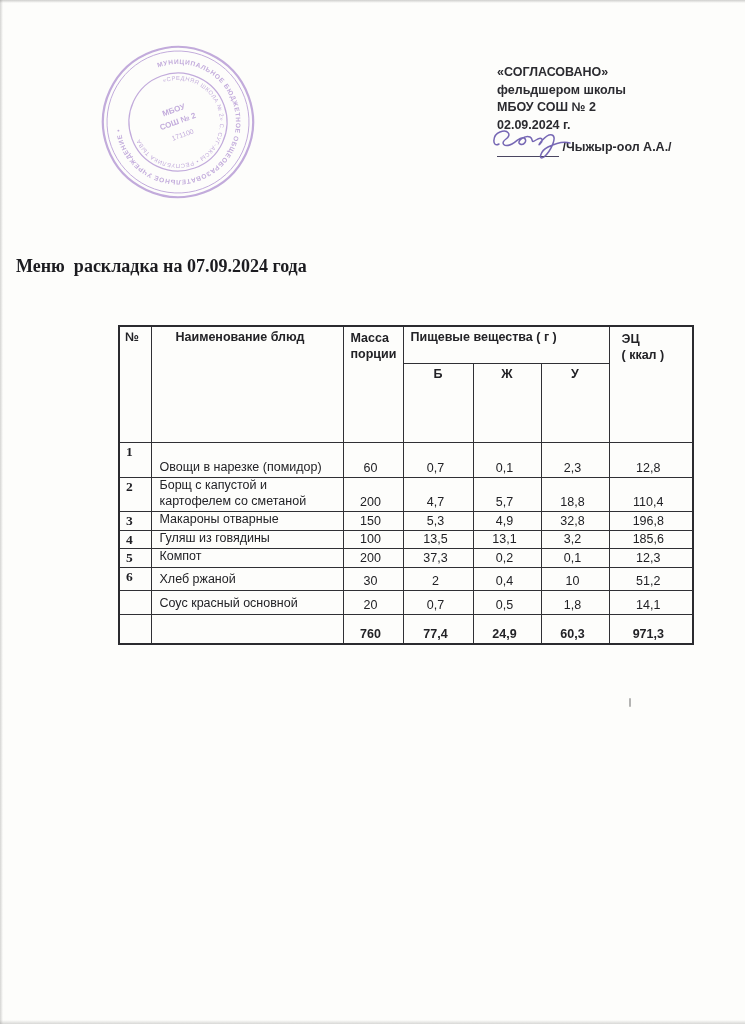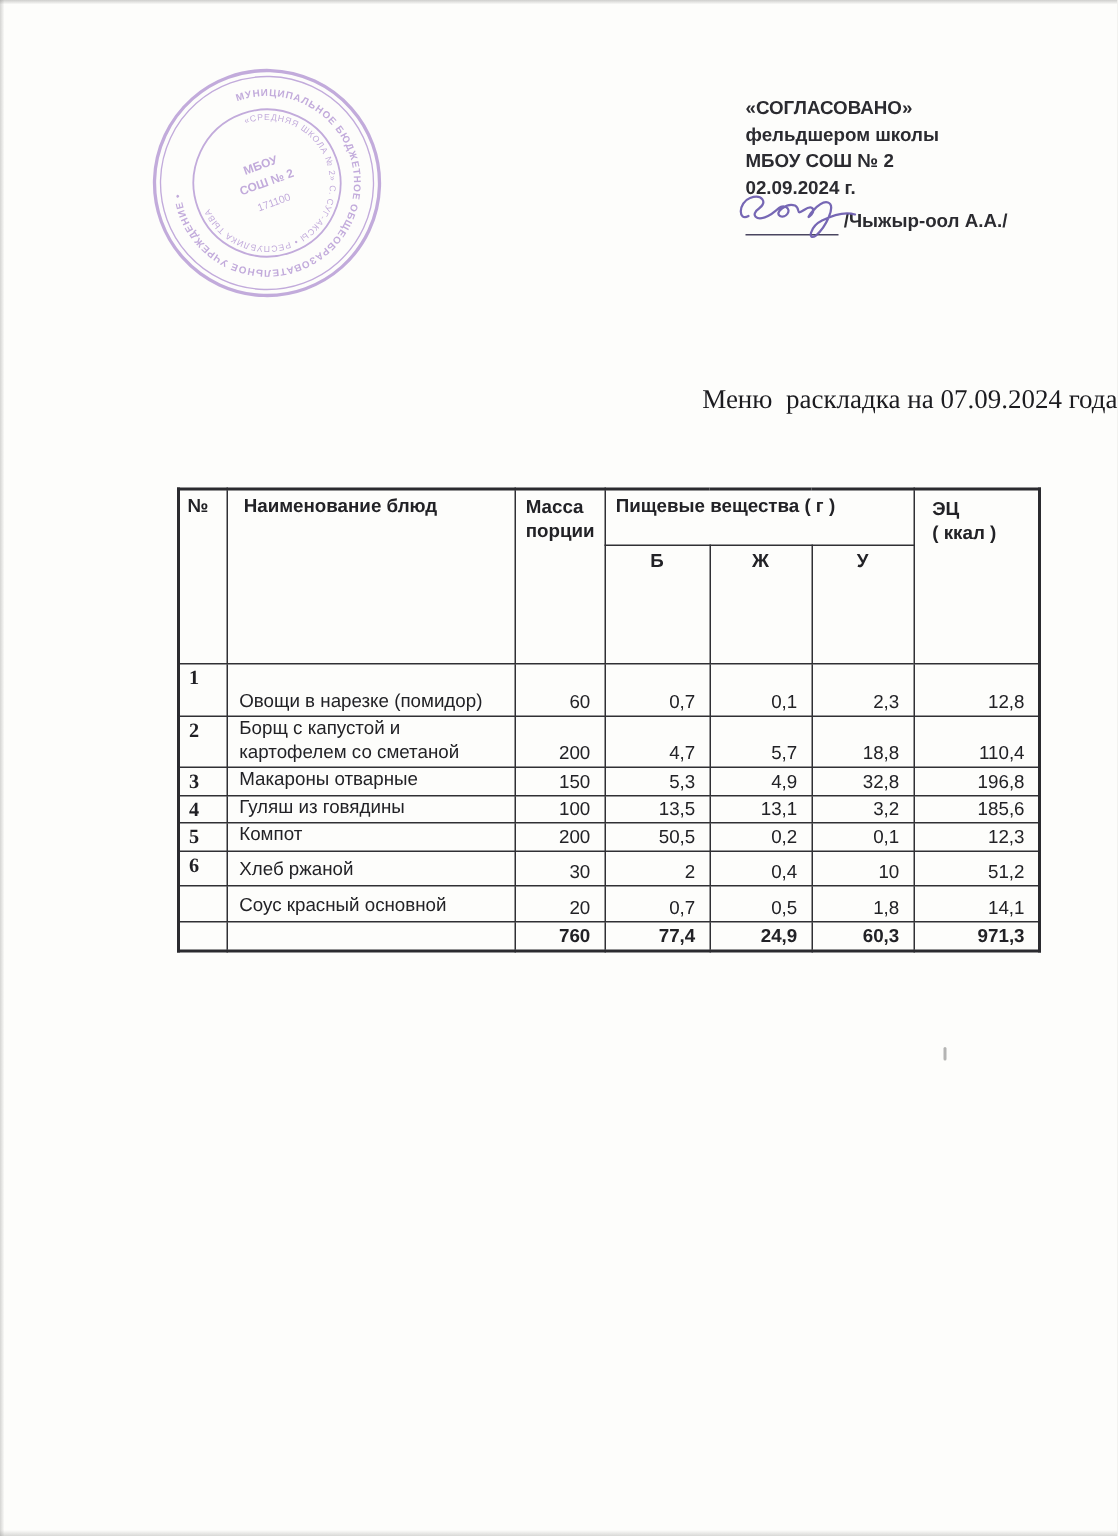--- a/index.html
+++ b/index.html
@@ -32,46 +32,46 @@
   .sig-name{font-weight:bold;}
   .sig-svg{position:absolute;pointer-events:none;}
   .sig-svg-left{left:-4px;top:-14px;}
   .sig-svg-right{left:-8px;top:-16px;}
 
   
   .stamp{position:absolute;left:98px;top:42px;width:160px;height:160px;z-index:1;
     mix-blend-mode:multiply;}
 
   
-  .doc-title{position:absolute;left:0;top:256px;width:745px;text-align:right;
+  .doc-title{position:absolute;left:0;top:256px;width:745px;text-align:left;
     padding-left:16px;box-sizing:border-box;
-    font-family:"Liberation Serif", serif;font-weight:normal;font-size:18px;
+    font-family:"Liberation Serif", serif;font-weight:bold;font-size:18px;
     color:#1c1c20;white-space:pre;z-index:2;}
 
   
   .menu-table{position:absolute;left:118px;top:325px;width:574px;
     border-collapse:collapse;table-layout:fixed;
     font-size:12.5px;color:#222226;z-index:2;}
   .menu-table th,.menu-table td{border:1px solid #303034;padding:0 4px;
     overflow:hidden;}
   .menu-table{border:2px solid #2b2b2f;}
   .menu-table th{font-weight:bold;text-align:left;vertical-align:top;padding-top:3px;}
   th.h-num{padding-left:5px;}
-  th.h-name{padding-left:11px;margin-top:24px;}
+  th.h-name{padding-left:24px;margin-top:24px;}
   th.h-mass{padding-left:7px;line-height:16px;}
   th.h-nutr{padding-left:7px;height:33px;}
   th.h-energy{padding-left:12px;padding-top:4px;line-height:16px;margin-top:24px;}
   th.h-sub{text-align:center;height:75px;padding-top:3px;}
   td.c-num{font-family:"Liberation Serif", serif;font-size:13.5px;font-weight:bold;
     vertical-align:top;padding-left:6px;padding-top:1px;color:#1f1f24;}
   td.c-name{vertical-align:bottom;padding-left:8px;padding-bottom:2px;line-height:15.5px;}
-  td.c-val{vertical-align:bottom;text-align:right;padding-right:9px;padding-bottom:2px;}
+  td.c-val{vertical-align:bottom;text-align:center;padding-right:9px;padding-bottom:2px;}
   tr.total td{font-weight:bold;}
   tr.rh1{height:35px;} tr.rh2{height:30px;} tr.rh3{height:16px;} tr.rh4{height:16px;}
-  tr.rh5{height:16px;} tr.rh6{height:23px;} tr.rh7{height:24px;} tr.rh8{height:20px;}
+  tr.rh5{height:16px;} tr.rh6{height:23px;} tr.rh7{height:24px;} tr.rh8{height:30px;}
 
   .speck{position:absolute;left:629px;top:698px;width:2px;height:9px;
     background:rgba(90,90,92,.45);border-radius:1px;z-index:1;}
 </style>
 </head>
 <body>
 
 <div class="page">
 
   <div class="scan-edge-top"></div>
@@ -175,21 +175,21 @@
         <td class="c-val">100</td>
         <td class="c-val">13,5</td>
         <td class="c-val">13,1</td>
         <td class="c-val">3,2</td>
         <td class="c-val">185,6</td>
       </tr>
       <tr class="rh5">
         <td class="c-num">5</td>
         <td class="c-name">Компот</td>
         <td class="c-val">200</td>
-        <td class="c-val">50,5</td>
+        <td class="c-val">37,3</td>
         <td class="c-val">0,2</td>
         <td class="c-val">0,1</td>
         <td class="c-val">12,3</td>
       </tr>
       <tr class="rh6">
         <td class="c-num">6</td>
         <td class="c-name">Хлеб ржаной</td>
         <td class="c-val">30</td>
         <td class="c-val">2</td>
         <td class="c-val">0,4</td>

